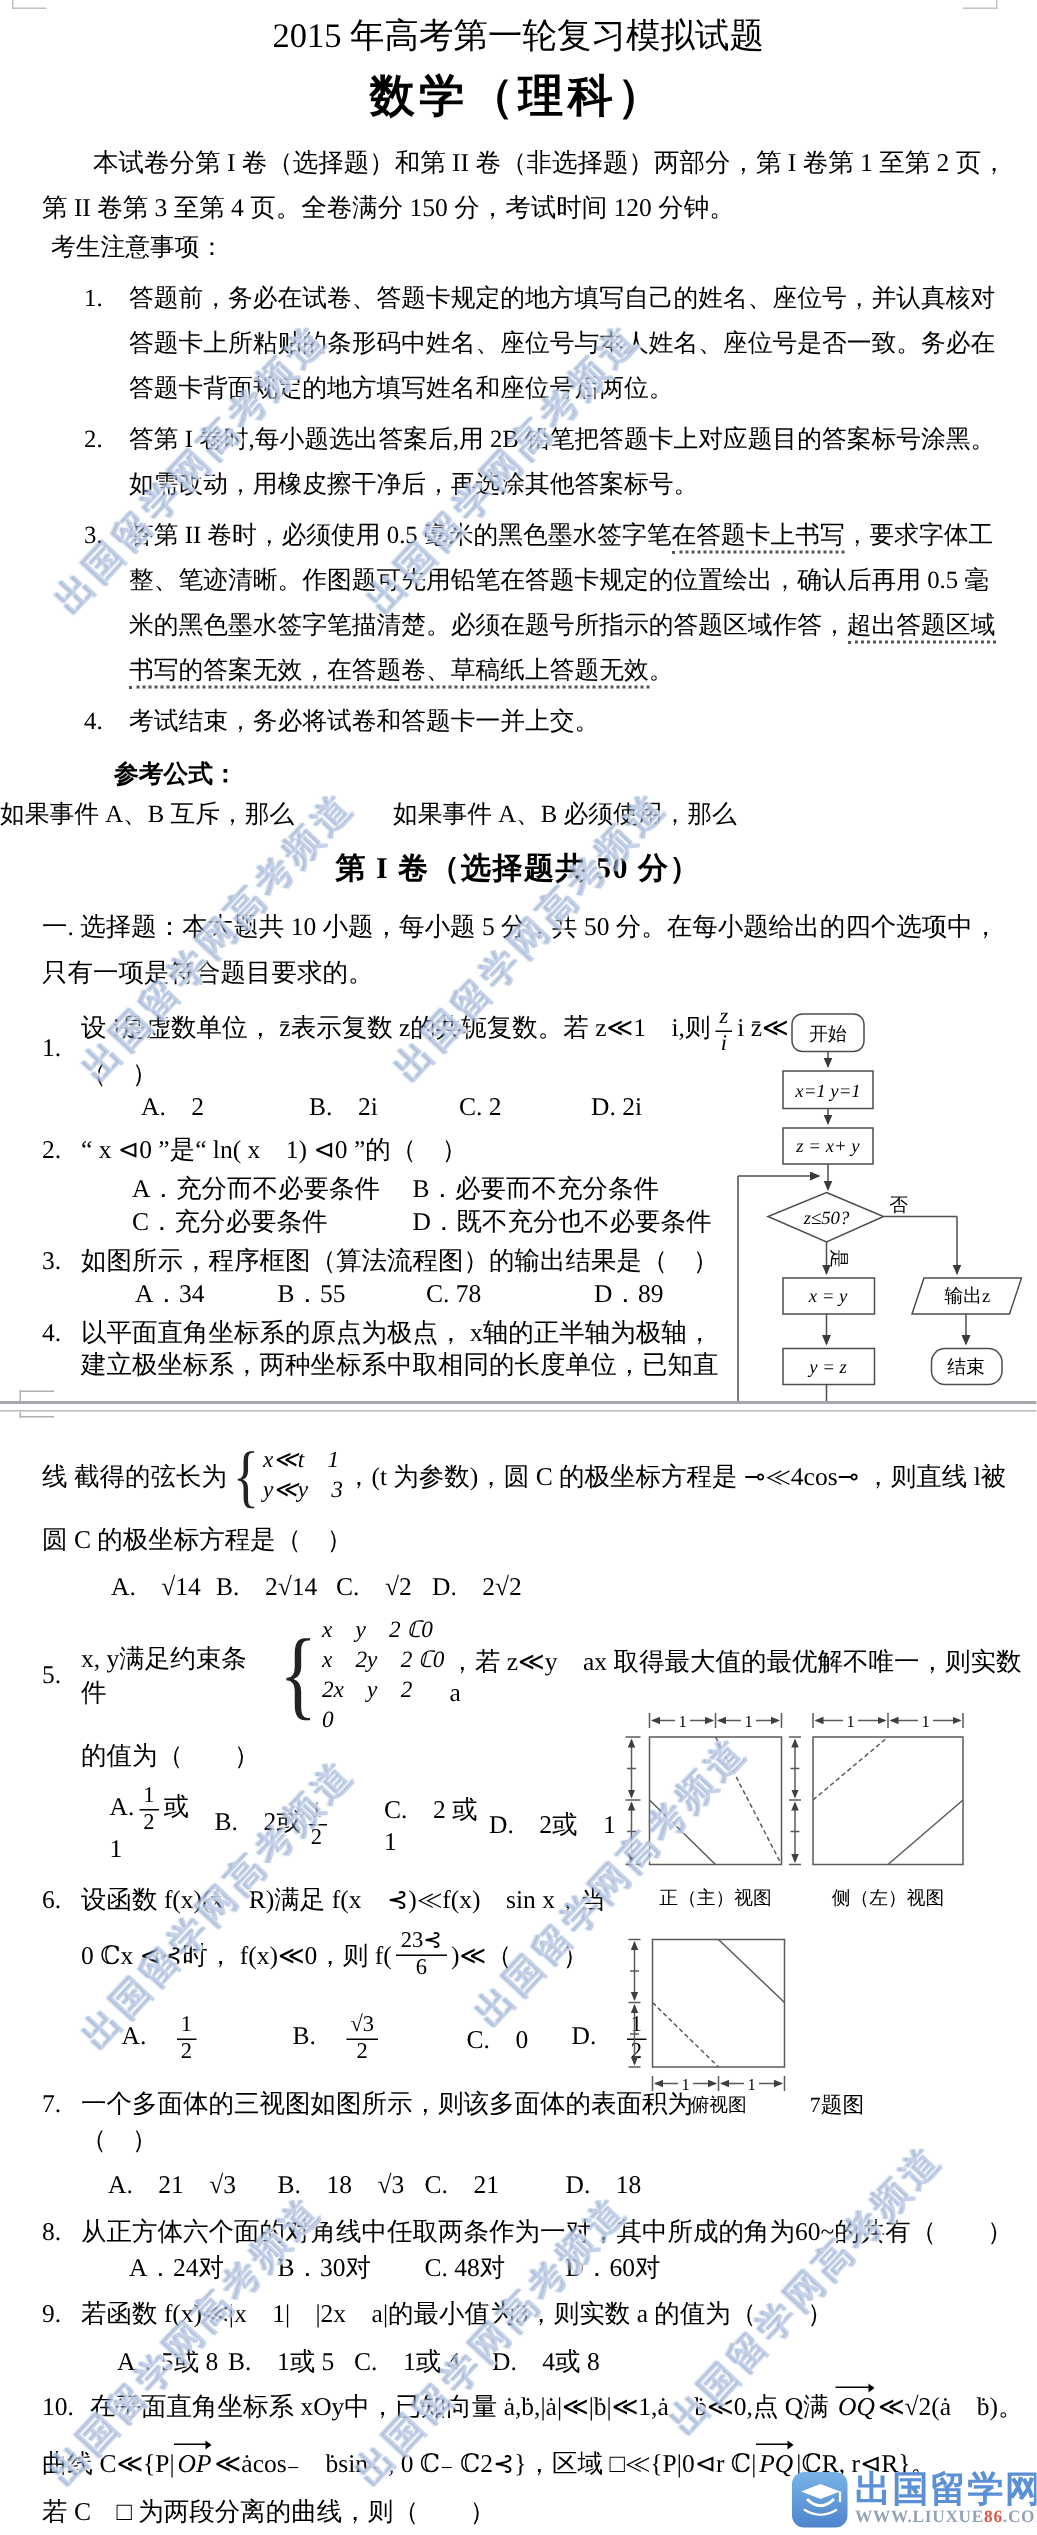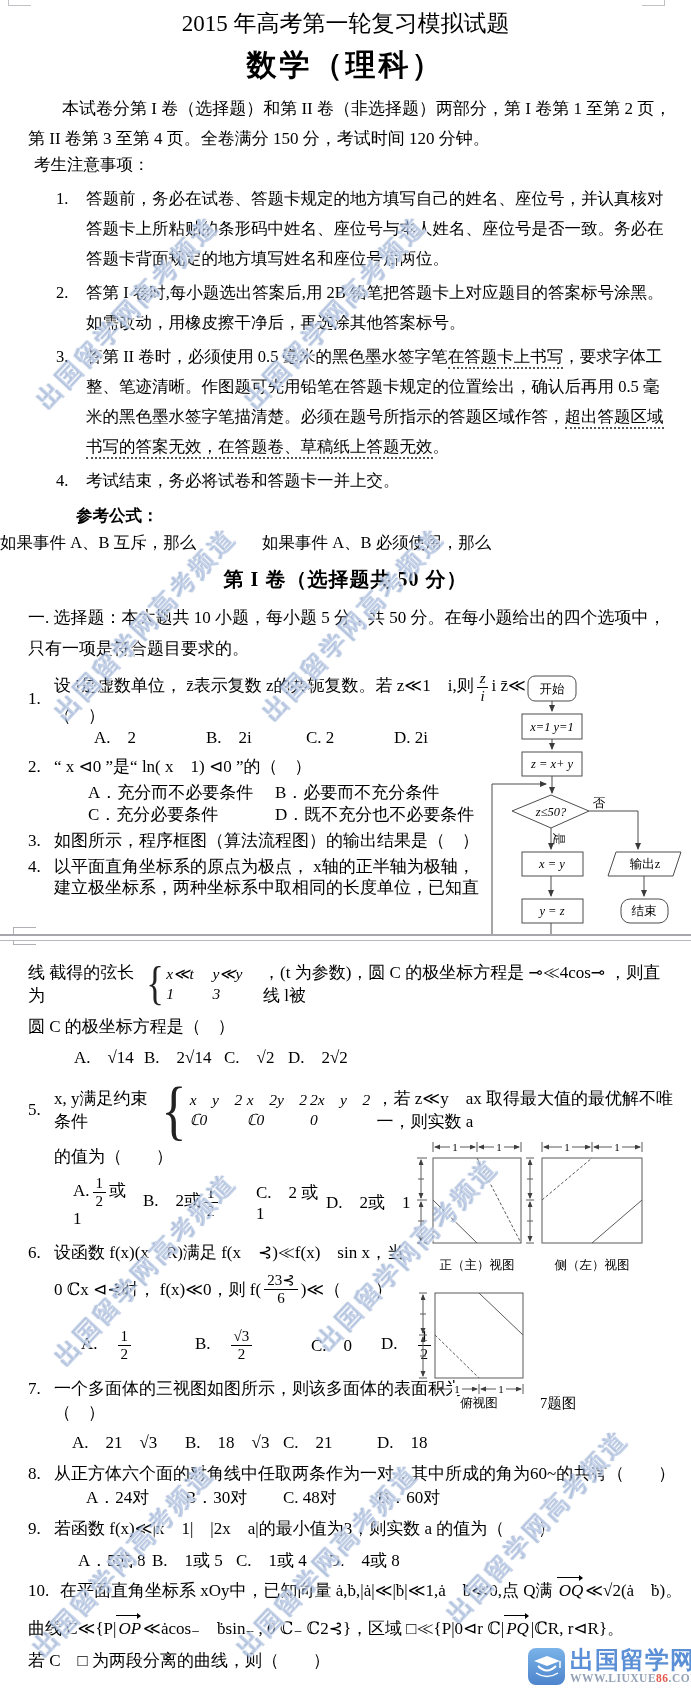--- a/index.html
+++ b/index.html
@@ -32,21 +32,21 @@
   .q10num{width:32px;flex:none}
   .opts{display:flex;font-size:17px;align-items:center}
   .opts span.o{display:inline-block}
   .frac{display:inline-flex;flex-direction:column;align-items:center;vertical-align:middle;margin:0 3px;font-size:15px;line-height:1.1;text-align:center}
   .frac .fn{padding:0 3px;border-bottom:1px solid #000}
   .frac .fd{padding:0 3px}
   .sys{display:inline-flex;align-items:center;margin:0 2px}
   .sys .brace{font-weight:400;color:#222;transform:scaleX(.8)}
   .b2{font-size:46px;line-height:46px}
   .b3{font-size:66px;line-height:66px}
-  .sys .rows{display:flex;flex-direction:row;font-size:15.5px;line-height:20px;font-style:italic}
+  .sys .rows{display:flex;flex-direction:column;font-size:15.5px;line-height:20px;font-style:italic}
   .vec{display:inline-block;position:relative;font-style:italic;padding:0 2px}
   .vec::before{content:"";position:absolute;top:-2px;left:0;right:3px;border-top:1px solid #000}
   .vec::after{content:"";position:absolute;top:-4.5px;right:-1px;border:3px solid transparent;border-left:4px solid #000}
 
   
   .wm{position:absolute;z-index:3;white-space:nowrap;pointer-events:none;
       font-size:25px;font-weight:bold;letter-spacing:3px;
       color:rgba(146,170,212,.5);
       text-shadow:1px 1px 1px rgba(255,255,255,.9),-1px -1px 1px rgba(110,140,185,.4);
       transform:rotate(-47deg);transform-origin:0 50%}
@@ -143,20 +143,26 @@
     <div class="opts" style="padding-left:60px;line-height:20px;margin-top:2px">
       <span class="o" style="width:187px">C．充分必要条件</span>
       <span class="o">D．既不充分也不必要条件</span>
     </div>
   </div>
 
   <div class="q" style="margin-top:5px">
     <div class="qrow" style="line-height:22px">
       <span class="qnum">3.</span>
       <span>如图所示，程序框图（算法流程图）的输出结果是（　）</span>
+    </div>
+    <div class="opts" style="padding-left:62px;line-height:22px">
+      <span class="o" style="width:95px">A．34</span>
+      <span class="o" style="width:99px">B．55</span>
+      <span class="o" style="width:112px">C. 78</span>
+      <span class="o">D．89</span>
     </div>
   </div>
 
   <div class="q" style="margin-top:4px">
     <div class="qrow" style="line-height:21px">
       <span class="qnum">4.</span>
       <span>以平面直角坐标系的原点为极点， x轴的正半轴为极轴，</span>
     </div>
     <div style="padding-left:26px;line-height:21px">建立极坐标系，两种坐标系中取相同的长度单位，已知直</div>
   </div>

